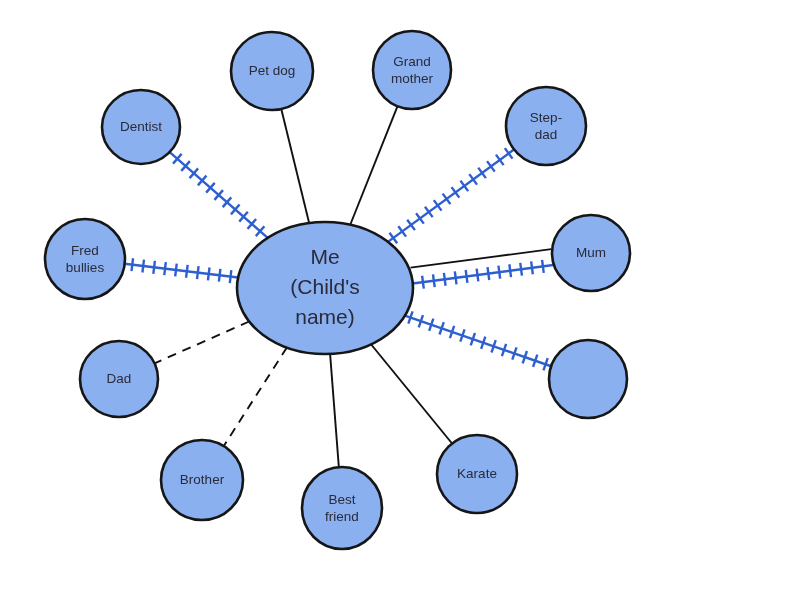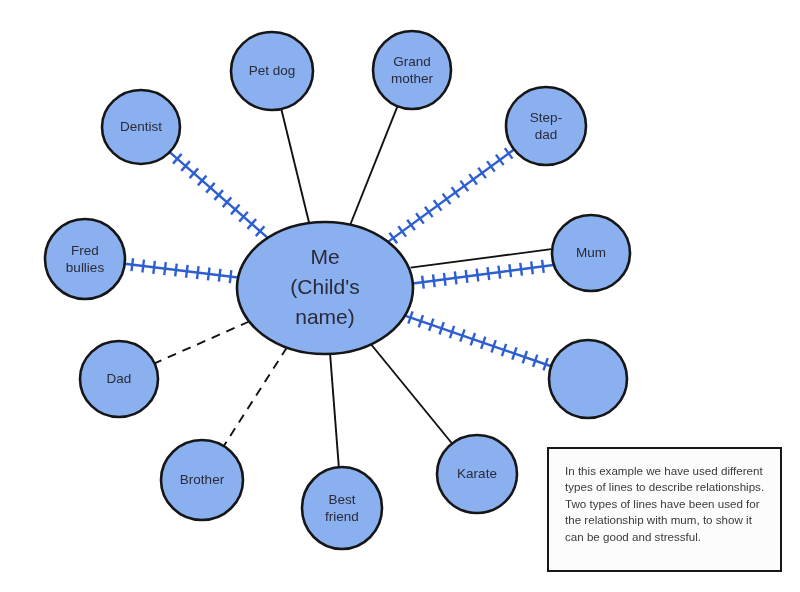--- a/index.html
+++ b/index.html
@@ -221,17 +221,14 @@
           <ellipse cx="85" cy="259" rx="40" ry="40" class="node-shape"></ellipse>
           <text x="85" y="250.5" class="node-label"><tspan x="85" dy="0">Fred</tspan><tspan x="85" dy="17">bullies</tspan></text>
         </g>
         <g>
           <ellipse cx="325" cy="288" rx="88" ry="66" class="node-shape"></ellipse>
           <text x="325" y="258" class="center-label"><tspan x="325" dy="0">Me</tspan><tspan x="325" dy="30">(Child's</tspan><tspan x="325" dy="30">name)</tspan></text>
         </g>
       </g>
   </svg>
 
-  <div class="info-box" id="info-box" style="left: 547px; top: 447px; width: 235px; height: 125px;">
-    <p class="info-box-text">In this example we have used different types of lines to describe relationships. Two types of lines have been used for the relationship with mum, to show it can be good and stressful.</p>
-  </div>
 
 </div>
 
 </body></html>

